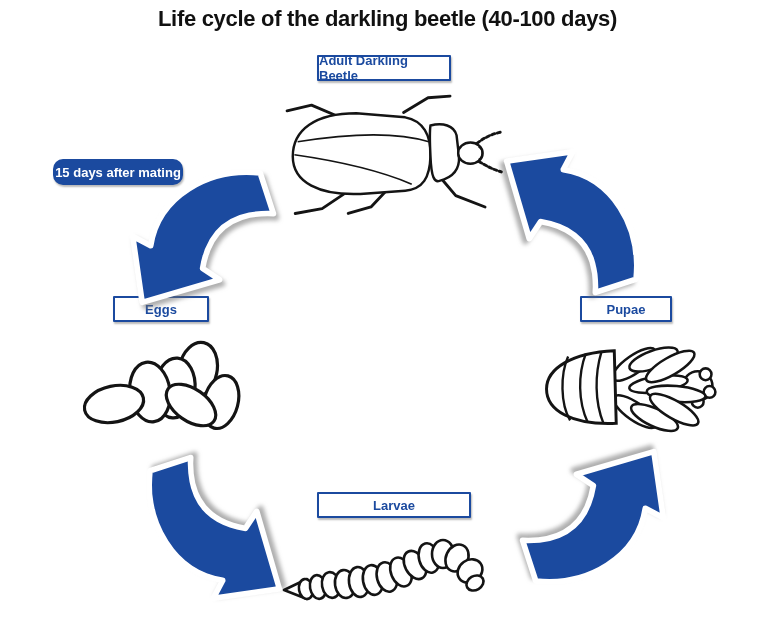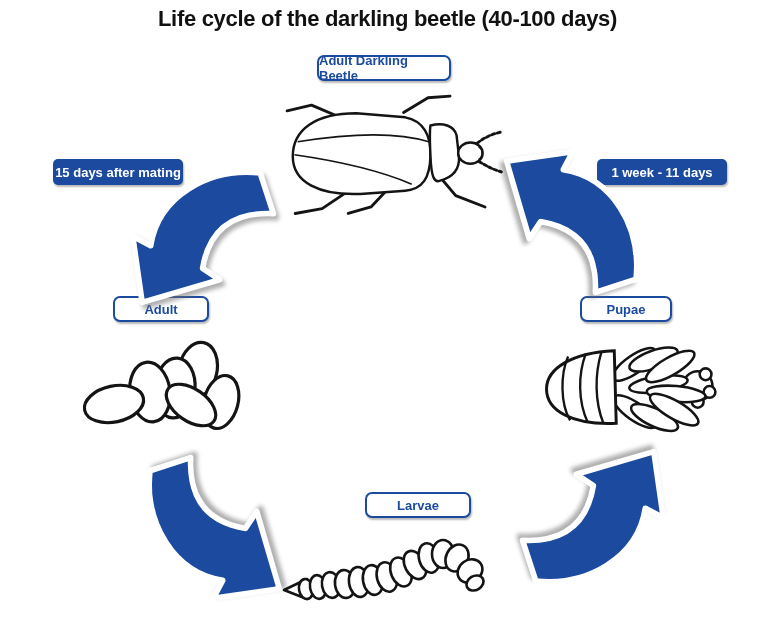--- a/index.html
+++ b/index.html
@@ -8,21 +8,21 @@
   .canvas {
     position:relative; width:775px; height:621px; overflow:hidden;
     background:#ffffff; font-family:"Liberation Sans", sans-serif;
   }
   .title {
     position:absolute; top:6px; left:0; right:0; text-align:center;
     font-size:22px; font-weight:bold; color:var(--ink); letter-spacing:-0.3px;
   }
   .stage-box {
     position:absolute; display:flex; align-items:center; justify-content:center;
-    background:#ffffff; border:2px solid var(--blue); border-radius:7px;
+    background:#ffffff; border:2px solid var(--blue); border-radius:1px;
     color:var(--blue); font-size:13px; font-weight:bold;
     box-shadow:1px 2px 2px rgba(0,0,0,0.28); height:26px;
   }
   .duration-badge {
     position:absolute; display:flex; align-items:center; justify-content:center;
     background:var(--blue); border-radius:5px; color:#ffffff;
     font-size:13px; font-weight:bold; height:26px;
     box-shadow:1px 2px 2px rgba(0,0,0,0.28);
   }
   .arrow { position:absolute; width:170px; height:142px; }
@@ -33,26 +33,25 @@
   .lineart-nofill { stroke:#141414; fill:none; }
 </style>
 </head>
 <body>
 
 <div class="canvas">
 
   <div class="title">Life cycle of the darkling beetle (40-100 days)</div>
 
   <div class="stage-box" style="left:317px; top:55px; width:134px;">Adult Darkling Beetle</div>
-  <div class="stage-box" style="left:113px; top:296px; width:96px;">Adult</div>
+  <div class="stage-box" style="left:113px; top:296px; width:96px;">Eggs</div>
   <div class="stage-box" style="left:580px; top:296px; width:92px;">Pupae</div>
-  <div class="stage-box" style="left:317px; top:492px; width:106px;margin-left:48px;">Larvae</div>
+  <div class="stage-box" style="left:317px; top:492px; width:154px;">Larvae</div>
 
-  <div class="duration-badge" style="left:53px; top:159px; width:130px;">15 days after mating</div>
-  <div class="duration-badge" style="left:597px; top:159px; width:130px;">1 week - 11 days</div>
+  <div class="duration-badge" style="left:53px; top:159px; width:130px;border-radius:10px;">15 days after mating</div>
 
   <div class="arrow" style="left:128px; top:170px;">
     <svg width="170" height="142" viewBox="0 0 180 150">
       <path d="M140,3 C85,-3 32,28 24,80 L5,70 L15,140 L97,116 L79,104 C86,62 112,44 154,46 Z"></path>
     </svg>
   </div>
   <div class="arrow" style="left:483px; top:161px; transform:rotate(90deg);">
     <svg width="170" height="142" viewBox="0 0 180 150">
       <path d="M140,3 C85,-3 32,28 24,80 L5,70 L15,140 L97,116 L79,104 C86,62 112,44 154,46 Z"></path>
     </svg>

